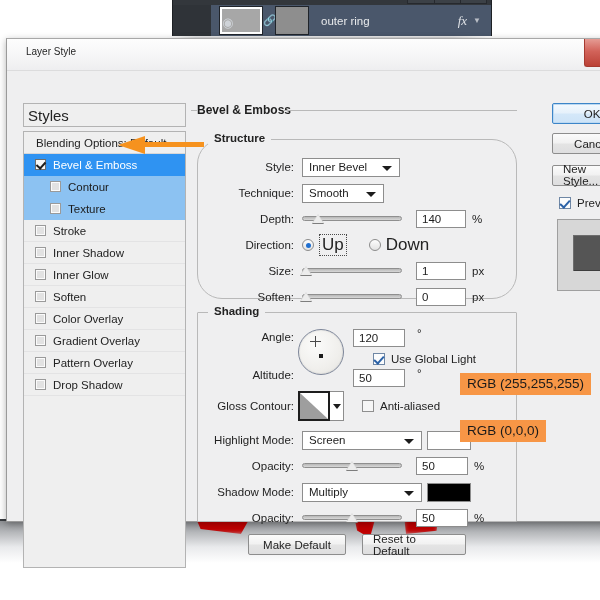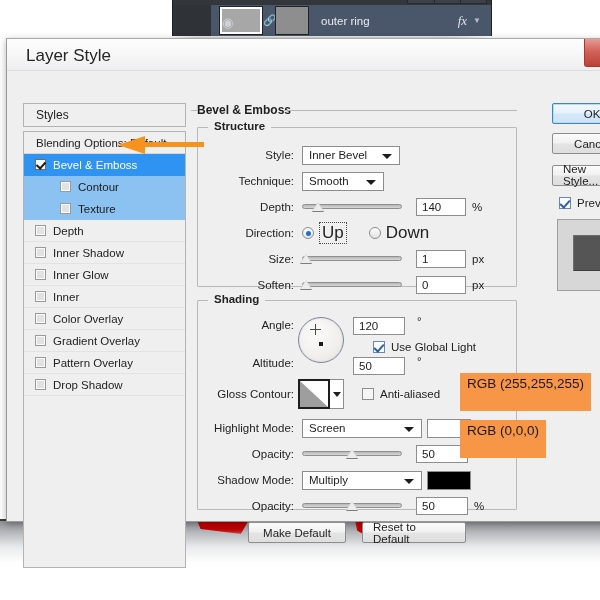--- a/index.html
+++ b/index.html
@@ -65,48 +65,48 @@
   .dlg{
     position:absolute;left:6px;top:38px;width:600px;height:482px;
     background:#efeff0;border:1px solid #9a9a9a;border-top:1px solid #a8a8a8;
     box-shadow:0 2px 7px rgba(0,0,0,.30);
   }
   .dlg-title{
     position:absolute;left:0;top:0;width:100%;height:31px;
     background:linear-gradient(180deg,#fdfdfd 0%,#f6f6f7 55%,#eeeef0 100%);
     border-bottom:1px solid #dcdcdd;
   }
-  .dlg-title span{position:absolute;left:19px;top:7px;font-size:17px;color:#262626;}
+  .dlg-title span{position:absolute;left:19px;top:7px;font-size:10px;color:#262626;}
   .dlg-close{
     position:absolute;right:0px;top:0px;width:22px;height:27px;
     background:linear-gradient(180deg,#e59c94 0%,#d2635a 45%,#bb4136 100%);
     border:1px solid #a63a30;border-right:none;border-top:none;
     border-radius:0 0 0 3px;
   }
   .dlg-body{position:absolute;left:0;top:31px;width:100%;bottom:0;}
 
   
   .styles-col{position:absolute;left:16px;top:33px;width:163px;}
   .styles-head{
     height:24px;border:1px solid #b3b3b3;background:#efefef;
-    display:flex;align-items:center;padding-left:12px;font-size:12px;color:#232323;
+    display:flex;align-items:center;padding-left:4px;font-size:15px;color:#232323;
     box-sizing:border-box;
   }
   .styles-list{
     margin-top:4px;border:1px solid #b3b3b3;background:#efefef;height:437px;
     box-sizing:border-box;overflow:hidden;
   }
   .st-row{
     height:22px;display:flex;align-items:center;padding-left:11px;
     border-bottom:1px solid #e3e3e4;font-size:11.5px;color:#232323;box-sizing:border-box;
     position:relative;
   }
   .st-row.blend{padding-left:12px;border-bottom:1px solid #d7d7d8;}
   .st-row.sel{background:#2f93f2;color:#ffffff;border-bottom:1px solid #2f93f2;}
-  .st-row.sub{background:#8cc2f2;color:#1b1b1b;padding-left:36px;border-bottom:1px solid #8cc2f2;}
+  .st-row.sub{background:#8cc2f2;color:#1b1b1b;padding-left:26px;border-bottom:1px solid #8cc2f2;}
   .cb{
     width:11px;height:11px;border:1px solid #9a9a9a;background:#f3f3f3;
     margin-right:7px;flex:none;position:relative;box-sizing:border-box;
   }
   .cb.inner{background:#e2e2e2;box-shadow:inset 0 0 0 1px #fbfbfb;}
   .cb.on{background:#f7f7f7;border-color:#6d6d6d;}
   .cb.on:after{
     content:"";position:absolute;left:2px;top:0px;width:4px;height:7px;
     border:solid #1d1d1d;border-width:0 2px 2px 0;transform:rotate(42deg);
   }
@@ -234,21 +234,21 @@
     border-left:4px solid transparent;border-right:4px solid transparent;
     border-top:5px solid #1c1c1c;
   }
 
   
   .swatch{height:19px;border:1px solid #8d8d8d;flex:none;box-sizing:border-box;}
 
   
   .rgb-tag{
     position:absolute;background:#f79646;color:#1a1a1a;font-size:13.5px;
-    padding:3px 7px 20px 7px;white-space:nowrap;
+    padding:3px 7px 4px 7px;white-space:nowrap;
   }
 
   
   .btn{
     height:21px;border:1px solid #8d8d8d;border-radius:2px;
     background:linear-gradient(180deg,#fbfbfb 0%,#f1f1f1 48%,#e4e4e4 52%,#dededf 100%);
     font-size:11.5px;color:#232323;display:inline-flex;align-items:center;
     justify-content:center;padding:0 10px;box-sizing:border-box;
   }
   .btn.primary{
@@ -332,33 +332,33 @@
             <span>Contour</span>
           </div>
 
           <div class="st-row sub">
             <span class="cb inner"></span>
             <span>Texture</span>
           </div>
 
           <div class="st-row">
             <span class="cb inner"></span>
-            <span>Depth</span>
+            <span>Stroke</span>
           </div>
           <div class="st-row">
             <span class="cb inner"></span>
             <span>Inner Shadow</span>
           </div>
           <div class="st-row">
             <span class="cb inner"></span>
             <span>Inner Glow</span>
           </div>
           <div class="st-row">
             <span class="cb inner"></span>
-            <span>Inner</span>
+            <span>Soften</span>
           </div>
           <div class="st-row">
             <span class="cb inner"></span>
             <span>Color Overlay</span>
           </div>
           <div class="st-row">
             <span class="cb inner"></span>
             <span>Gradient Overlay</span>
           </div>
           <div class="st-row">
@@ -375,21 +375,21 @@
       </div>
 
       <div class="content">
 
         <div style="position:relative;height:16px;">
           <div class="sec-title">Bevel &amp; Emboss</div>
           <div class="sec-rule"></div>
           <div style="position:absolute;left:-6px;top:7px;width:6px;height:1px;background:#b9b9b9;"></div>
         </div>
 
-        <div class="grp" style="height:158px;margin-top:8px;">
+        <div class="grp" style="height:158px;margin-top:20px;border-radius:25px;">
           <div class="grp-label">Structure</div>
 
           <div style="padding-top:14px;">
 
             <div class="row">
               <div class="lab">Style:</div>
               <div class="sel-box" style="width:98px;">
                 <span>Inner Bevel</span>
                 <span class="car"></span>
               </div>

